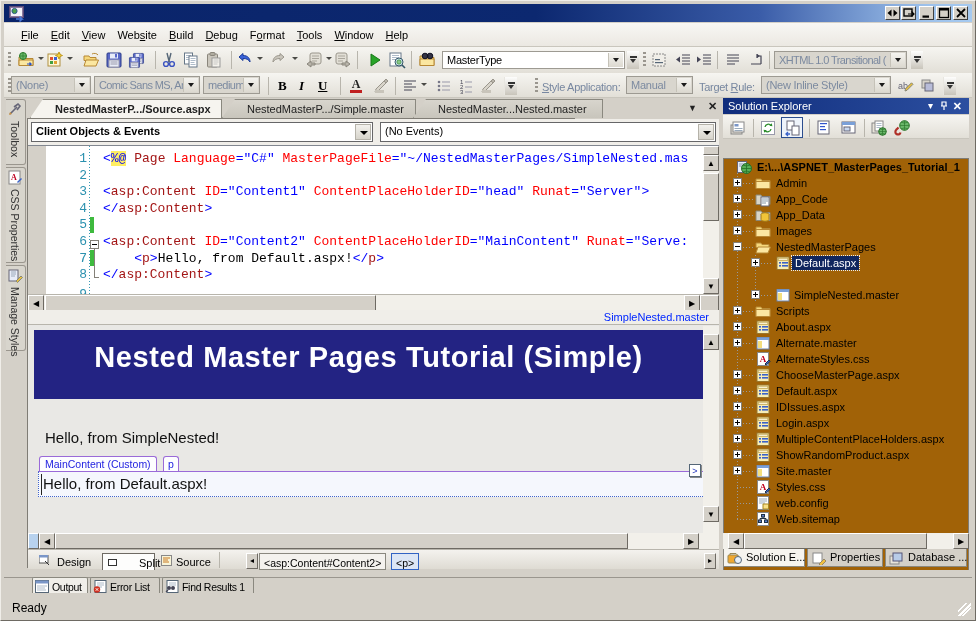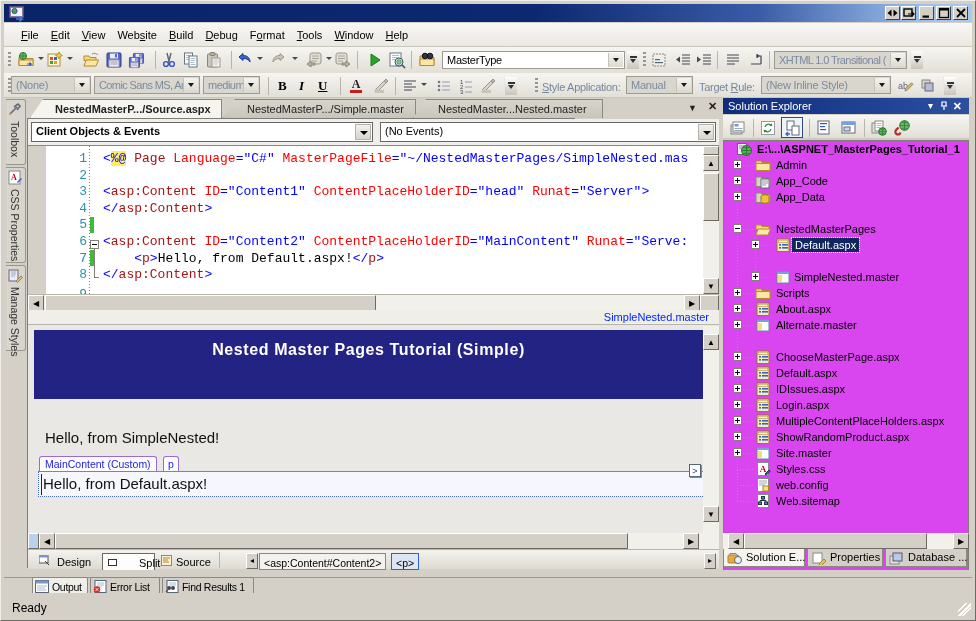--- a/index.html
+++ b/index.html
@@ -78,40 +78,40 @@
 .sb { position:absolute; background:#f2f0ea; }
 .sbtn { position:absolute; width:16px; height:16px; background:#d4d0c8;
   border-top:1px solid #fff; border-left:1px solid #fff; border-right:1px solid #6e6a63; border-bottom:1px solid #6e6a63;
   font-size:8px; color:#000; text-align:center; line-height:15px; }
 .sthumb { position:absolute; background:#d4d0c8; border-top:1px solid #fff; border-left:1px solid #fff; border-right:1px solid #6e6a63; border-bottom:1px solid #6e6a63; }
 
 
 #design { position:absolute; left:0; top:191px; width:691px; height:239px; background:#e9e8e5; }
 #dsglabel { position:absolute; left:0; top:0; width:691px; height:15px; background:#f0eee9; border-bottom:1px solid #b8b5ac; }
 #banner { position:absolute; left:6px; top:20px; width:669px; height:69px; background:#232383; }
-#banner div { text-align:center; color:#fff; font-weight:bold; font-size:16px; letter-spacing:0.6px; margin-top:11px; font-family:"Liberation Sans",sans-serif; }
+#banner div { text-align:center; color:#fff; font-weight:bold; font-size:29px; letter-spacing:0.6px; margin-top:11px; font-family:"Liberation Sans",sans-serif; }
 .dsgtxt { font-size:15px; color:#111; letter-spacing:0; }
 #mctag { position:absolute; left:11px; top:146px; height:15px; background:#fdfdff; border:1px solid #9a6ad8; border-bottom:none; border-radius:3px 3px 0 0; color:#2222e0; font-size:10.5px; padding:1px 5px 0 5px; }
 #ptag  { position:absolute; left:135px; top:146px; height:15px; background:#fdfdff; border:1px solid #9a6ad8; border-bottom:none; border-radius:3px 3px 0 0; color:#2222e0; font-size:10.5px; padding:1px 4px 0 4px; }
 #pcbox { position:absolute; left:10px; top:161px; width:671px; height:26px; background:#f5f7fd; border:1px dotted #4466cc; border-top:1px solid #9a6ad8; }
 #smarttag { position:absolute; right:7px; top:-8px; width:12px; height:13px; background:#fff; border:1px solid #567; color:#2233bb; font-size:9px; line-height:12px; text-align:center; box-shadow:1px 1px 0 #888; }
 
 
 #viewbar { position:absolute; left:0; top:430px; width:691px; height:20px; background:linear-gradient(#f4f2ee,#dedbd3); border-top:1px solid #b8b5ac; }
 .vbtn { position:absolute; top:3px; height:18px; font-size:11px; color:#000; padding:3px 6px 0 20px; }
 .vbtn.press { background:#fdfdfc; border:1px solid #6e6a63; }
 .tagchip { position:absolute; top:3px; height:17px; border:1px solid #8a887f; background:#f4f2ee; font-size:10.5px; padding:2.5px 4px 0 4px; white-space:nowrap; }
 .tagchip.sel { border:1px solid #3163c3; background:#dce6f5; }
 
 
 #sepanel { position:absolute; left:723px; top:98px; width:246px; height:470px; }
 #setitle { position:absolute; left:0; top:0; width:246px; height:16px;
   background:linear-gradient(to right,#102d7c,#2c4fa0); color:#fff; font-size:11px; padding:2px 0 0 5px; }
 #setools { position:absolute; left:0; top:17px; width:246px; height:24px; background:linear-gradient(#f6f5f1,#e2dfd7); border-bottom:1px solid #c9c6bd; }
-#setree { position:absolute; left:0; top:42px; width:246px; height:434px; background:#d946ef; border:1px solid #7f7c75; overflow:hidden; }
+#setree { position:absolute; left:0; top:60px; width:246px; height:434px; background:#a16207; border:1px solid #7f7c75; overflow:hidden; }
 .trow { position:absolute; left:0; height:16px; width:244px; font-size:11px; color:#000; }
 .trow .lbl { position:absolute; top:2px; white-space:nowrap; }
 .pm { position:absolute; top:3px; width:9px; height:9px; background:#fff; border:1px solid #848078; }
 .pm:before { content:""; position:absolute; left:1px; top:3px; width:5px; height:1px; background:#000; }
 .pm.plus:after { content:""; position:absolute; left:3px; top:1px; width:1px; height:5px; background:#000; }
 .ticon16 { position:absolute; top:0; width:16px; height:16px; }
 #sehsb { position:absolute; left:0; top:435px; width:244px; height:16px; }
 #setabs { position:absolute; left:0; top:451px; width:246px; height:18px; }
 .setab { position:absolute; top:0; height:18px; background:#d4d0c8; border:1px solid #8a887f; border-top:none; font-size:11px; padding:2px 4px 0 22px; white-space:nowrap; }
 .setab.act { background:#f6f4ef; }
@@ -718,20 +718,28 @@
         <span class="lbl" style="left:52px">App_Code</span>
       </div>
     <div class="trow" style="top:48px">
         <span class="abs" style="left:13px;top:8px;width:16px;height:1px;background:repeating-linear-gradient(to right,#999 0 1px, transparent 1px 3px);"></span>
         <span class="pm plus" style="left:9px"></span>
         <svg class="ticon16" style="left:31px">
           <use href="#i-fdata"></use>
         </svg>
         <span class="lbl" style="left:52px">App_Data</span>
       </div>
+    <div class="trow" style="top:64px">
+        <span class="abs" style="left:13px;top:8px;width:16px;height:1px;background:repeating-linear-gradient(to right,#999 0 1px, transparent 1px 3px);"></span>
+        <span class="pm plus" style="left:9px"></span>
+        <svg class="ticon16" style="left:31px">
+          <use href="#i-folder"></use>
+        </svg>
+        <span class="lbl" style="left:52px">Images</span>
+      </div>
     <div class="trow" style="top:80px">
         <span class="abs" style="left:13px;top:8px;width:16px;height:1px;background:repeating-linear-gradient(to right,#999 0 1px, transparent 1px 3px);"></span>
         <span class="pm" style="left:9px"></span>
         <svg class="ticon16" style="left:31px">
           <use href="#i-folderop"></use>
         </svg>
         <span class="lbl" style="left:52px">NestedMasterPages</span>
       </div>
     <div class="trow" style="top:96px">
         <span class="abs" style="left:31px;top:8px;width:18px;height:1px;background:repeating-linear-gradient(to right,#999 0 1px, transparent 1px 3px);"></span>
@@ -765,20 +773,27 @@
         </svg>
         <span class="lbl" style="left:52px">About.aspx</span>
       </div>
     <div class="trow" style="top:176px">
         <span class="abs" style="left:13px;top:8px;width:16px;height:1px;background:repeating-linear-gradient(to right,#999 0 1px, transparent 1px 3px);"></span>
         <span class="pm plus" style="left:9px"></span>
         <svg class="ticon16" style="left:31px">
           <use href="#i-master"></use>
         </svg>
         <span class="lbl" style="left:52px">Alternate.master</span>
+      </div>
+    <div class="trow" style="top:192px">
+        <span class="abs" style="left:13px;top:8px;width:16px;height:1px;background:repeating-linear-gradient(to right,#999 0 1px, transparent 1px 3px);"></span>
+        <svg class="ticon16" style="left:31px">
+          <use href="#i-css"></use>
+        </svg>
+        <span class="lbl" style="left:52px">AlternateStyles.css</span>
       </div>
     <div class="trow" style="top:208px">
         <span class="abs" style="left:13px;top:8px;width:16px;height:1px;background:repeating-linear-gradient(to right,#999 0 1px, transparent 1px 3px);"></span>
         <span class="pm plus" style="left:9px"></span>
         <svg class="ticon16" style="left:31px">
           <use href="#i-aspx"></use>
         </svg>
         <span class="lbl" style="left:52px">ChooseMasterPage.aspx</span>
       </div>
     <div class="trow" style="top:224px">

